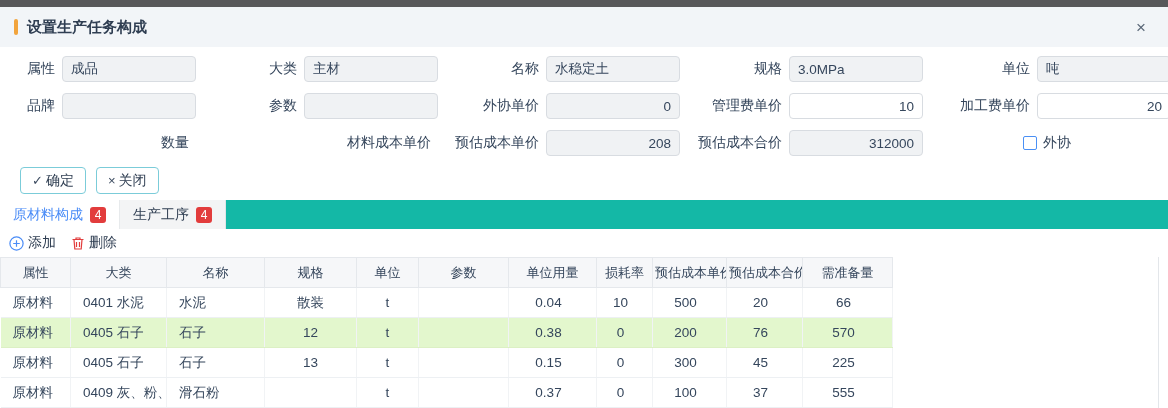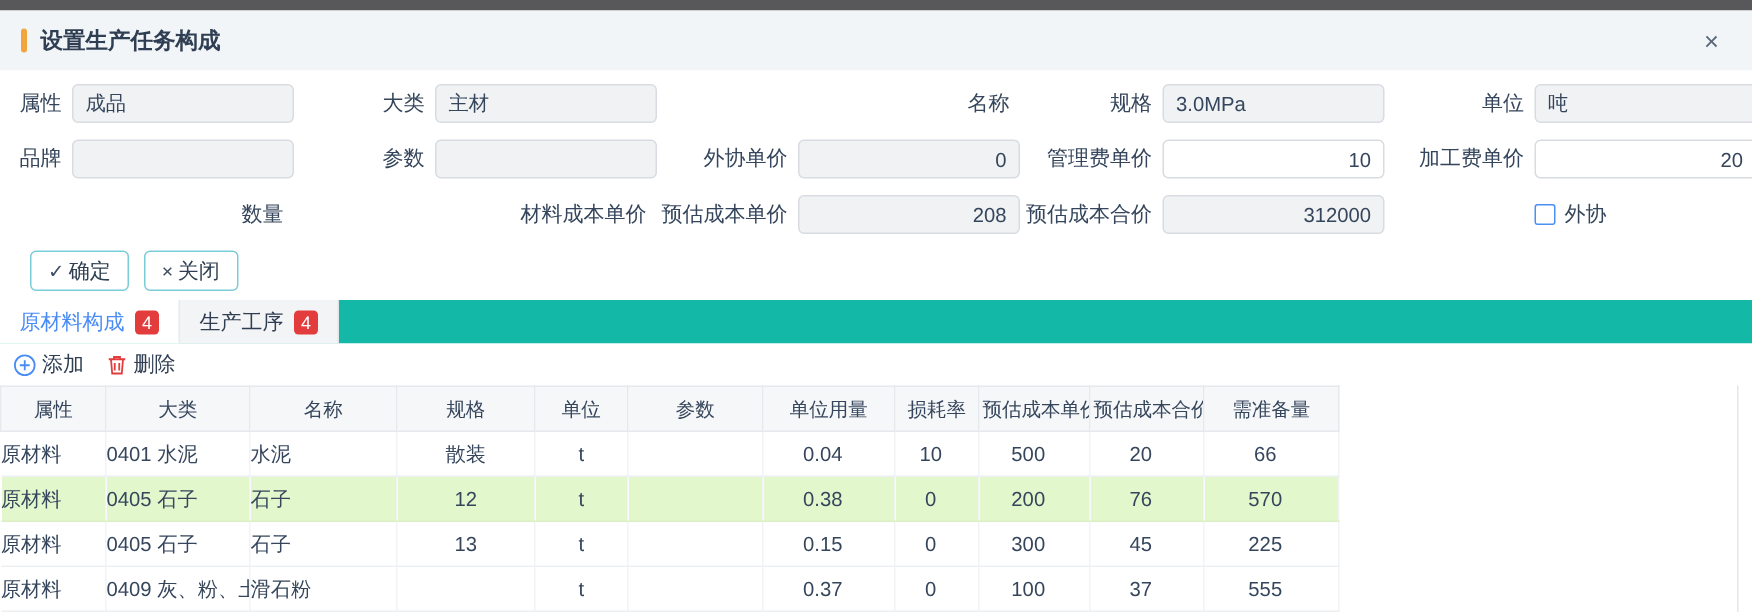--- a/index.html
+++ b/index.html
@@ -13,21 +13,21 @@
   .accent-bar { width:4px; height:16px; border-radius:2px; background:#f2a43d; margin-right:9px; }
   .dlg-title { font-weight:bold; font-size:15px; color:#2f3e52; }
   .close-x { margin-left:auto; color:#5b6878; font-size:17px; line-height:1; cursor:pointer;
     width:22px; text-align:center; }
 
   
   .form { padding:9px 3px 0 10px; background:#fff; }
   .form-grid { display:grid; grid-template-columns:186px 242px 242px 243px 248px; row-gap:11px; }
   .cell { display:flex; align-items:center; height:26px; }
   .f-label { flex:1; text-align:right; padding-right:7px; white-space:nowrap; color:#35465c; }
-  .f-input { width:148px; height:26px; border:1px solid #d8dce1; border-radius:4px;
+  .f-input { width:134px; height:26px; border:1px solid #d8dce1; border-radius:4px;
     padding:0 8px; font:inherit; font-size:13.5px; color:#35465c; background:#fff; outline:none; }
   .f-input.gray { background:#f0f2f4; }
   .f-input.num { text-align:right; }
   .chk-wrap { width:148px; display:flex; align-items:center; gap:6px; }
   .checkbox { width:14px; height:14px; border:1px solid #4a90f5; border-radius:2px; background:#fff;
     display:inline-block; cursor:pointer; }
 
   
   .btn-row { display:flex; gap:10px; margin:11px 0 0 10px; }
   .btn { display:inline-flex; align-items:center; gap:3px; height:27px; padding:0 11px;
@@ -52,21 +52,21 @@
   .grid-wrap { position:relative; background:#fff; height:158px; }
   .vline { position:absolute; top:0; bottom:-2px; right:9px; width:0; border-left:1px solid #e3e6ea; }
   table { border-collapse:collapse; table-layout:fixed; width:892px; font-size:13.5px; }
   thead th { background:#f6f7f9; font-weight:normal; color:#35465c; height:30px;
     border:1px solid #e5e8ec; border-left:none; text-align:center; padding:0 2px;
     white-space:nowrap; overflow:hidden; font-size:13px; }
   thead th:first-child { border-left:1px solid #e5e8ec; }
   tbody td { height:30px; border-bottom:1px solid #edf0f3; border-right:1px solid #f1f3f5;
     white-space:nowrap; overflow:hidden; background:#fff; color:#35465c; }
   tbody tr.hl td { background:#e3f7cd; border-bottom:1px solid #dcf0c4; }
-  td.a-l { text-align:left; padding-left:0; }
+  td.a-l { text-align:left; padding-left:12px; }
   td.a-c { text-align:center; }
   td.a-r { text-align:center; padding-right:8px; }
 </style>
 </head>
 <body>
 
 <div class="top-strip"></div>
 
 <div class="titlebar">
   <span class="accent-bar"></span>
@@ -80,20 +80,21 @@
     <div class="cell">
         <span class="f-label">属性</span>
         <input class="f-input gray" value="成品" style="">
       </div>
     <div class="cell">
         <span class="f-label">大类</span>
         <input class="f-input gray" value="主材" style="">
       </div>
     <div class="cell">
         <span class="f-label">名称</span>
+        <input class="f-input gray" value="水稳定土" style="">
       </div>
     <div class="cell">
         <span class="f-label">规格</span>
         <input class="f-input gray" value="3.0MPa" style="">
       </div>
     <div class="cell">
         <span class="f-label">单位</span>
         <input class="f-input gray" value="吨" style="">
       </div>
 

